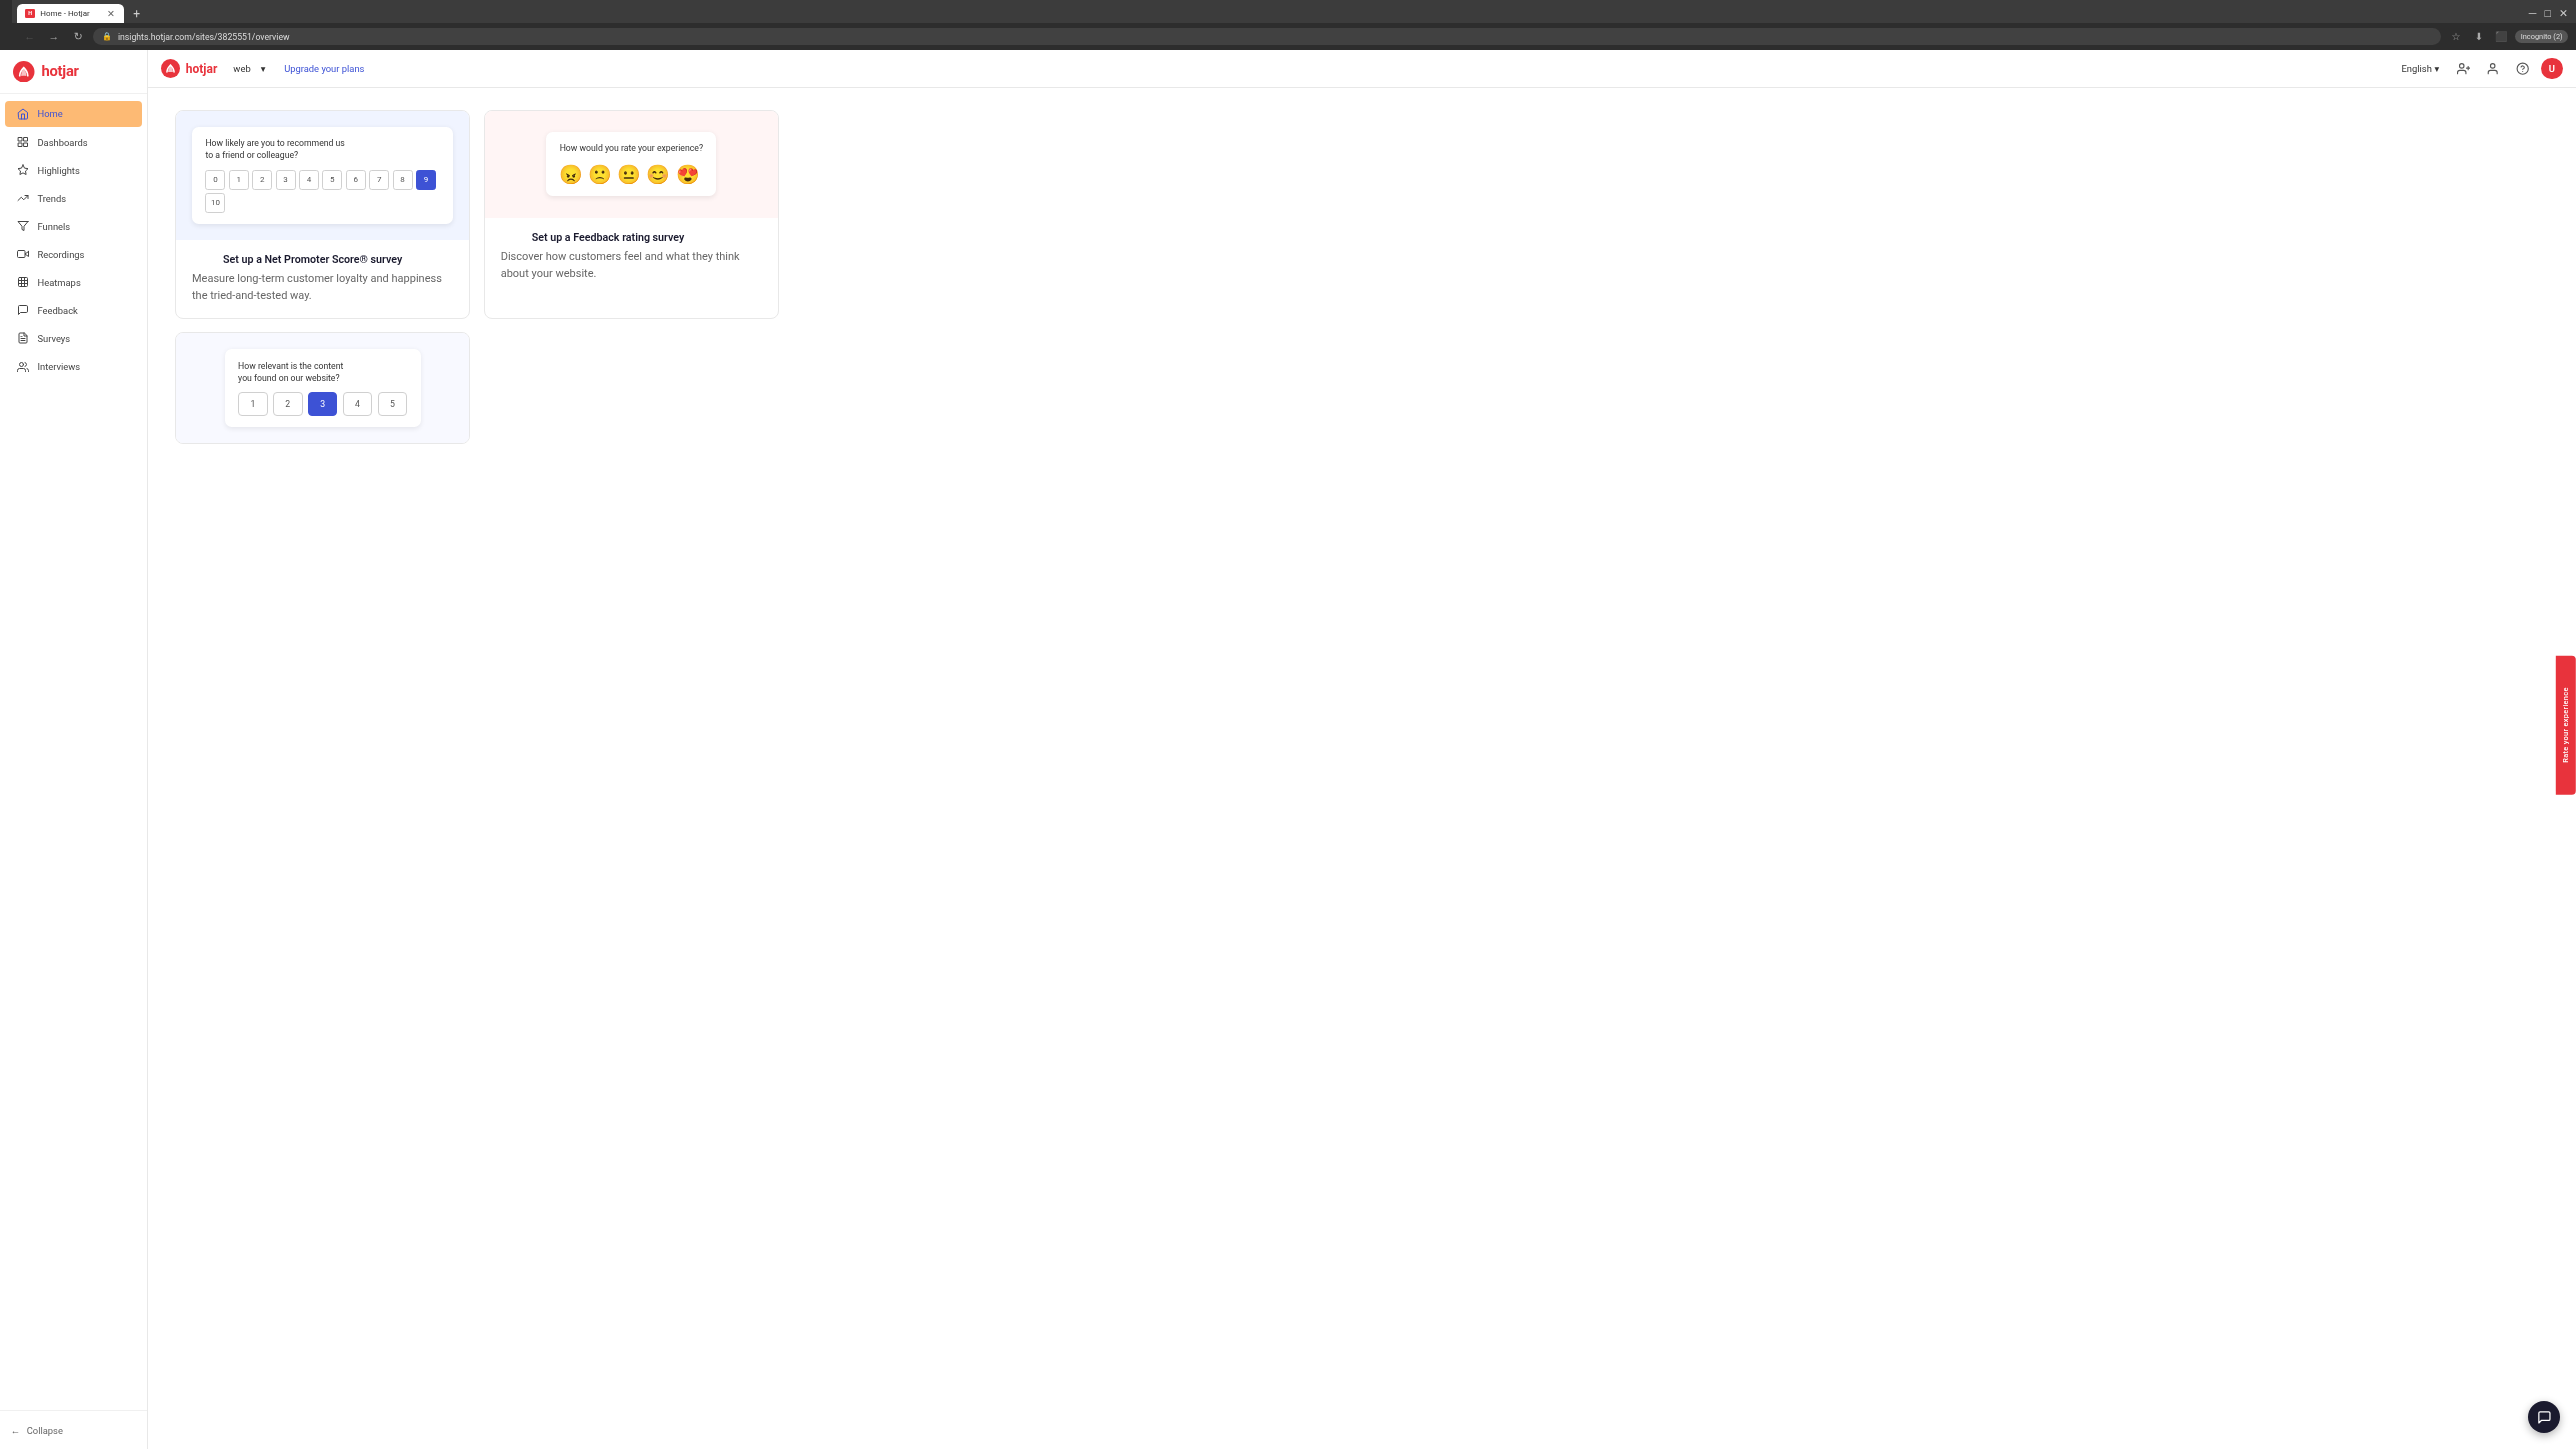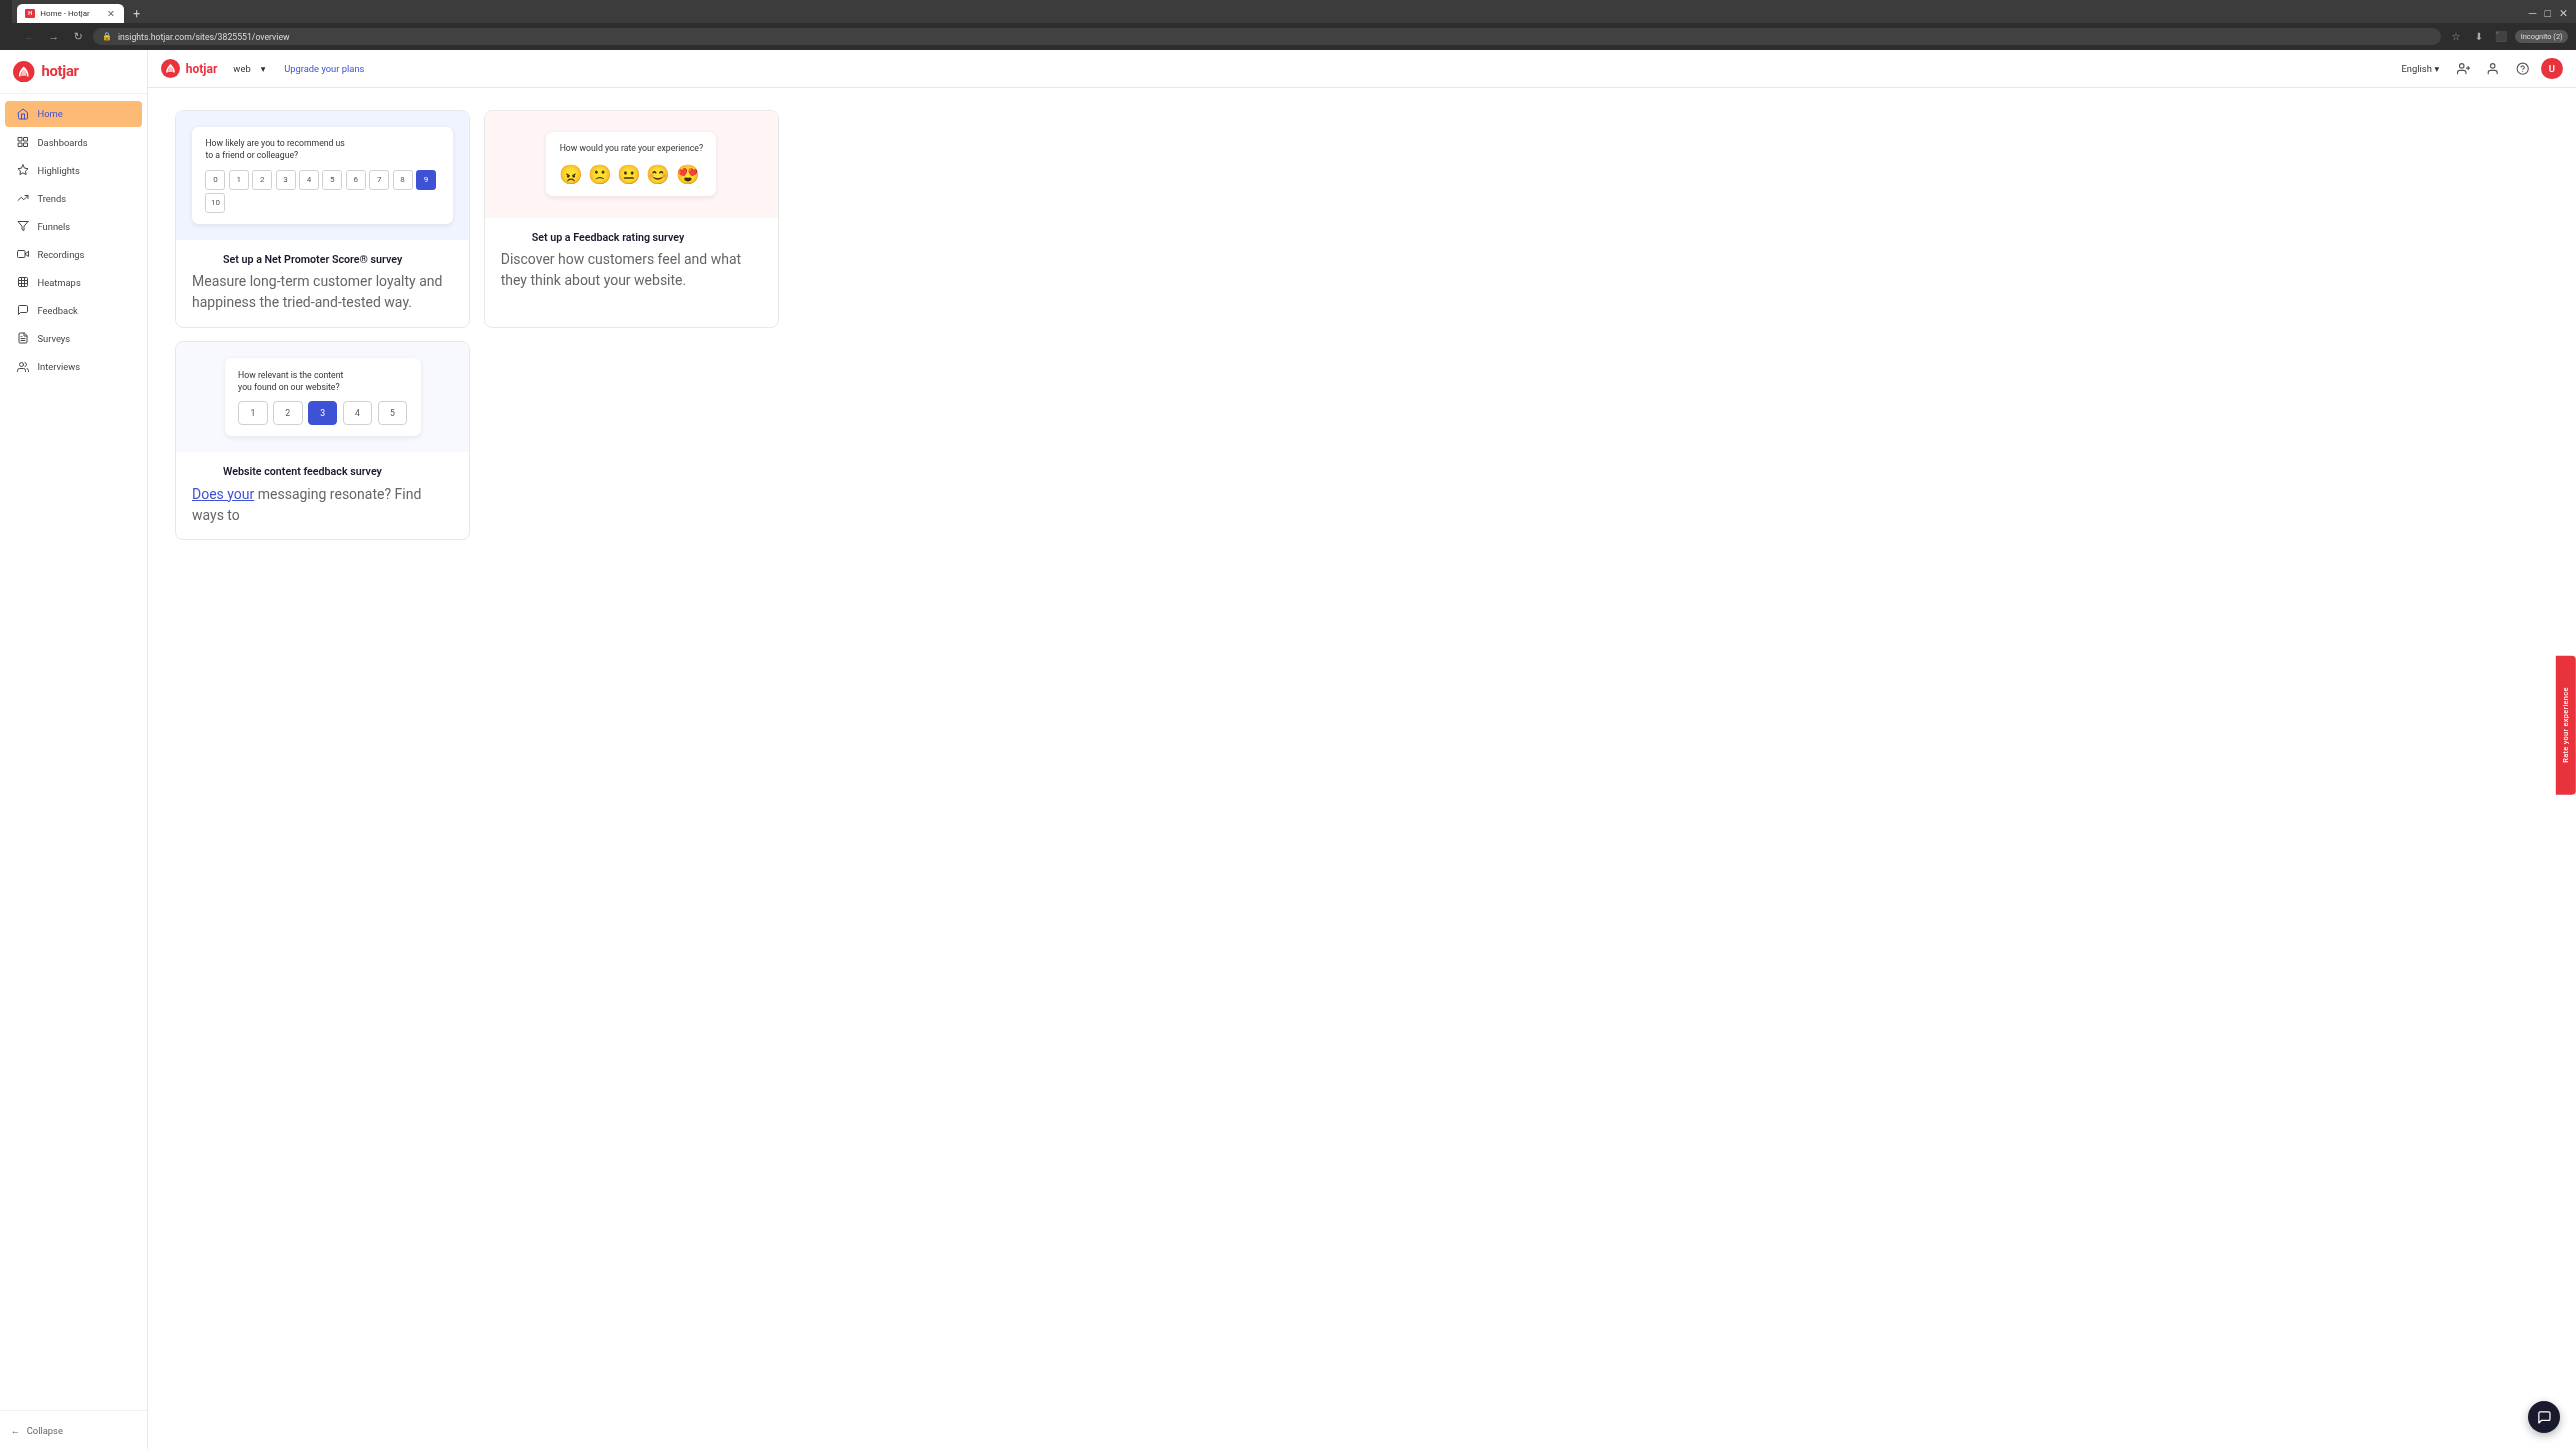--- a/index.html
+++ b/index.html
@@ -71,21 +71,21 @@
 
     .rating-buttons { display: flex; gap: 5.4px; }
     .emoji-btn { font-size: 19px; cursor: pointer; }
 
     .content-buttons { display: flex; gap: 5.4px; }
     .content-btn { width: 29.5px; height: 24px; border: 0.7px solid #d0d0d0; border-radius: 4px; display: flex; align-items: center; justify-content: center; font-size: 8.7px; color: #555; background: white; cursor: pointer; }
     .content-btn.selected { background: #3d52d5; color: white; border-color: #3d52d5; }
 
     .card-body { padding: 13.4px 16px; }
     .card-title { font-size: 10.7px; font-weight: 600; color: #1a1a2e; margin-bottom: 5.4px; padding-left: 31px; }
-    .card-desc { font-size: 14px; color: #666; line-height: 1.5; }
+    .card-desc { font-size: 11px; color: #666; line-height: 1.5; }
     .card-desc a { color: #3d52d5; text-decoration: underline; cursor: pointer; }
 
     
     .chat-btn { position: fixed; right: 16px; bottom: 16px; width: 32px; height: 32px; border-radius: 50%; background: #1a1a2e; display: flex; align-items: center; justify-content: center; color: white; font-size: 13.4px; cursor: pointer; box-shadow: 0 2.7px 8px rgba(0,0,0,0.3); z-index: 100; }
 
     
     .app::-webkit-scrollbar, .main::-webkit-scrollbar, .sidebar::-webkit-scrollbar { width: 4px; }
     .main::-webkit-scrollbar-thumb { background: #d0d0d0; border-radius: 2px; }
 
     svg { display: block; }
@@ -353,26 +353,20 @@
               <div class="survey-question">How relevant is the content<br>you found on our website?</div>
               <div class="content-buttons">
                 <div class="content-btn">1</div>
                 <div class="content-btn">2</div>
                 <div class="content-btn selected">3</div>
                 <div class="content-btn">4</div>
                 <div class="content-btn">5</div>
               </div>
             </div>
           </div>
-          <div class="card-body">
-            <div class="card-title">Website content feedback survey</div>
-            <div class="card-desc">
-              <a>Does your</a> messaging resonate? Find ways to
-            </div>
-          </div>
         </div>
 
       </div>
     </div>
 
   </div>
 
 </div>
 
 <div style="position:fixed; right:0; top:50%; transform:translateY(-50%); z-index:200;">

